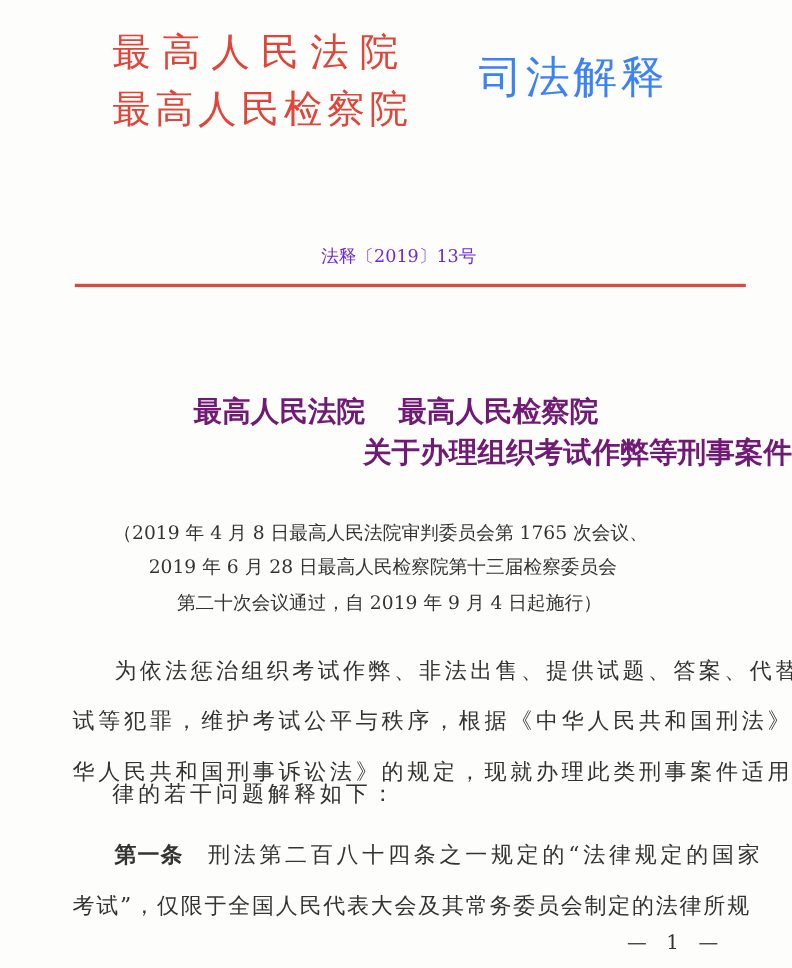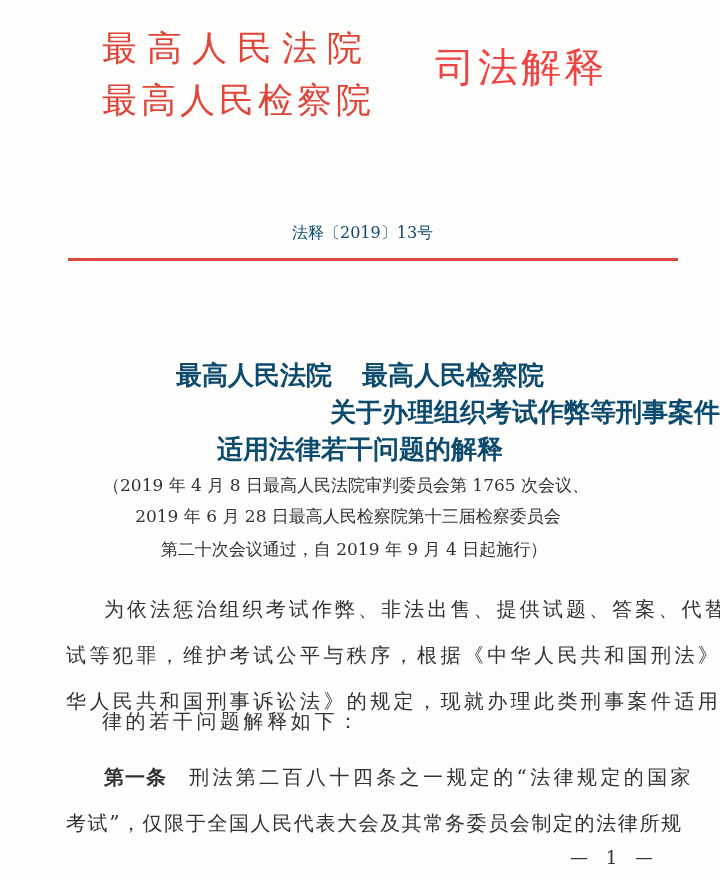--- a/index.html
+++ b/index.html
@@ -8,26 +8,26 @@
       background: #fdfdfb;
       position: relative;
       font-family: "DejaVu Serif", "Liberation Serif", serif;
       color: #2a2a2a;
     }
     .page { position: absolute; left: 0; top: 0; width: 612px; height: 880px; }
 
     .hdr-org { position: absolute; color: #e0453a; font-family: "DejaVu Sans", "Liberation Sans", sans-serif; font-size: 35px; line-height: 40px; letter-spacing: 6px; white-space: nowrap; }
     .hdr-org.l1 { left: 102px; top: 28px; letter-spacing: 10px; }
     .hdr-org.l2 { left: 102px; top: 80px; letter-spacing: 4px; }
-    .hdr-type { position: absolute; left: 435px; top: 48px; color: #ef4444; font-family: Liberation Mono, monospace; font-size: 40px; line-height: 46px; letter-spacing: 3px; white-space: nowrap; }
+    .hdr-type { position: absolute; left: 435px; top: 48px; color: #3b82f6; font-family: Liberation Serif, serif; font-size: 40px; line-height: 46px; letter-spacing: 3px; white-space: nowrap; }
 
-    .docno { position: absolute; left: 292px; top: 222px; font-size: 16px; line-height: 22px; color: #0c4a6e; white-space: nowrap; }
+    .docno { position: absolute; left: 292px; top: 222px; font-size: 16px; line-height: 22px; color: #6d28d9; white-space: nowrap; }
     .redline { position: absolute; left: 68px; top: 258px; width: 610px; height: 3px; background: #d9493d; }
 
-    .title { position: absolute; left: 0; width: 720px; text-align: center; font-size: 26px; font-weight: bold; line-height: 30px; color: #0c4a6e; white-space: nowrap; }
+    .title { position: absolute; left: 0; width: 720px; text-align: center; font-size: 26px; font-weight: bold; line-height: 30px; color: #701a75; white-space: nowrap; }
     .title.t1 { top: 360px; }
     .title.t2 { top: 397px; text-align: right; }
     .title.t3 { top: 434px; }
     .title .gap { display: inline-block; width: 30px; }
 
     .note { position: absolute; left: 0; width: 720px; text-align: center; font-size: 17px; line-height: 22px; color: #333; white-space: nowrap; }
     .note.n1 { top: 474px; left: -14px; }
     .note.n2 { top: 505px; left: -12px; }
     .note.n3 { top: 538px; left: -6px; }
 
@@ -50,21 +50,20 @@
   <div class="hdr-org l2">最高人民检察院</div>
   <div class="hdr-type">司法解释</div>
 
   <div class="docno">法释〔2019〕13号</div>
   <div class="redline"></div>
 
   <div class="title t1">
     <span>最高人民法院</span><span class="gap"></span><span>最高人民检察院</span>
   </div>
   <div class="title t2">关于办理组织考试作弊等刑事案件</div>
-  <div class="title t3">适用法律若干问题的解释</div>
 
   <div class="note n1">（2019 年 4 月 8 日最高人民法院审判委员会第 1765 次会议、</div>
   <div class="note n2">2019 年 6 月 28 日最高人民检察院第十三届检察委员会</div>
   <div class="note n3">第二十次会议通过，自 2019 年 9 月 4 日起施行）</div>
 
   <div class="body-line bl1">为依法惩治组织考试作弊、非法出售、提供试题、答案、代替考</div>
   <div class="body-line bl2">试等犯罪，维护考试公平与秩序，根据《中华人民共和国刑法》《中</div>
   <div class="body-line bl3">华人民共和国刑事诉讼法》的规定，现就办理此类刑事案件适用法</div>
   <div class="body-line bl4">律的若干问题解释如下：</div>
 

